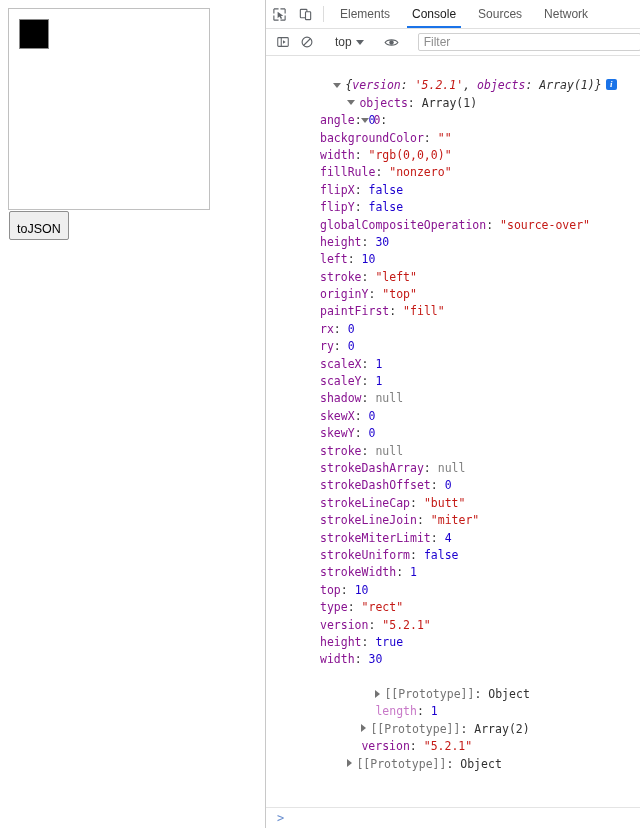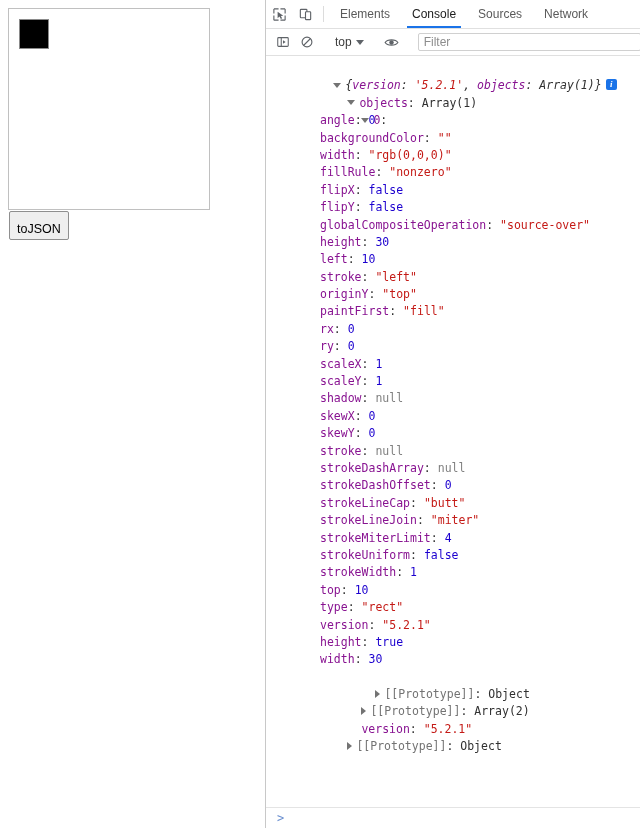--- a/index.html
+++ b/index.html
@@ -372,20 +372,23 @@
           <div class="cline i4"><span class="prop">type</span><span class="punct">: </span><span class="str">"rect"</span></div>
           <div class="cline i4"><span class="prop">version</span><span class="punct">: </span><span class="str">"5.2.1"</span></div>
           <div class="cline i4"><span class="prop">height</span><span class="punct">: </span><span class="bool">true</span></div>
           <div class="cline i4"><span class="prop">width</span><span class="punct">: </span><span class="num">30</span></div>
         </div>
 
       <div class="cline i4">
         <span class="tri"></span><span class="proto">[[Prototype]]</span><span class="punct">: </span><span class="punct">Object</span>
       </div>
 
+      <div class="cline i4">
+        <span class="len">length</span><span class="punct">: </span><span class="num">1</span>
+      </div>
 
       <div class="cline i3">
         <span class="tri"></span><span class="proto">[[Prototype]]</span><span class="punct">: </span><span class="punct">Array(2)</span>
       </div>
 
       <div class="cline i3">
         <span class="prop">version</span><span class="punct">: </span><span class="str">"5.2.1"</span>
       </div>
 
       <div class="cline i2">

